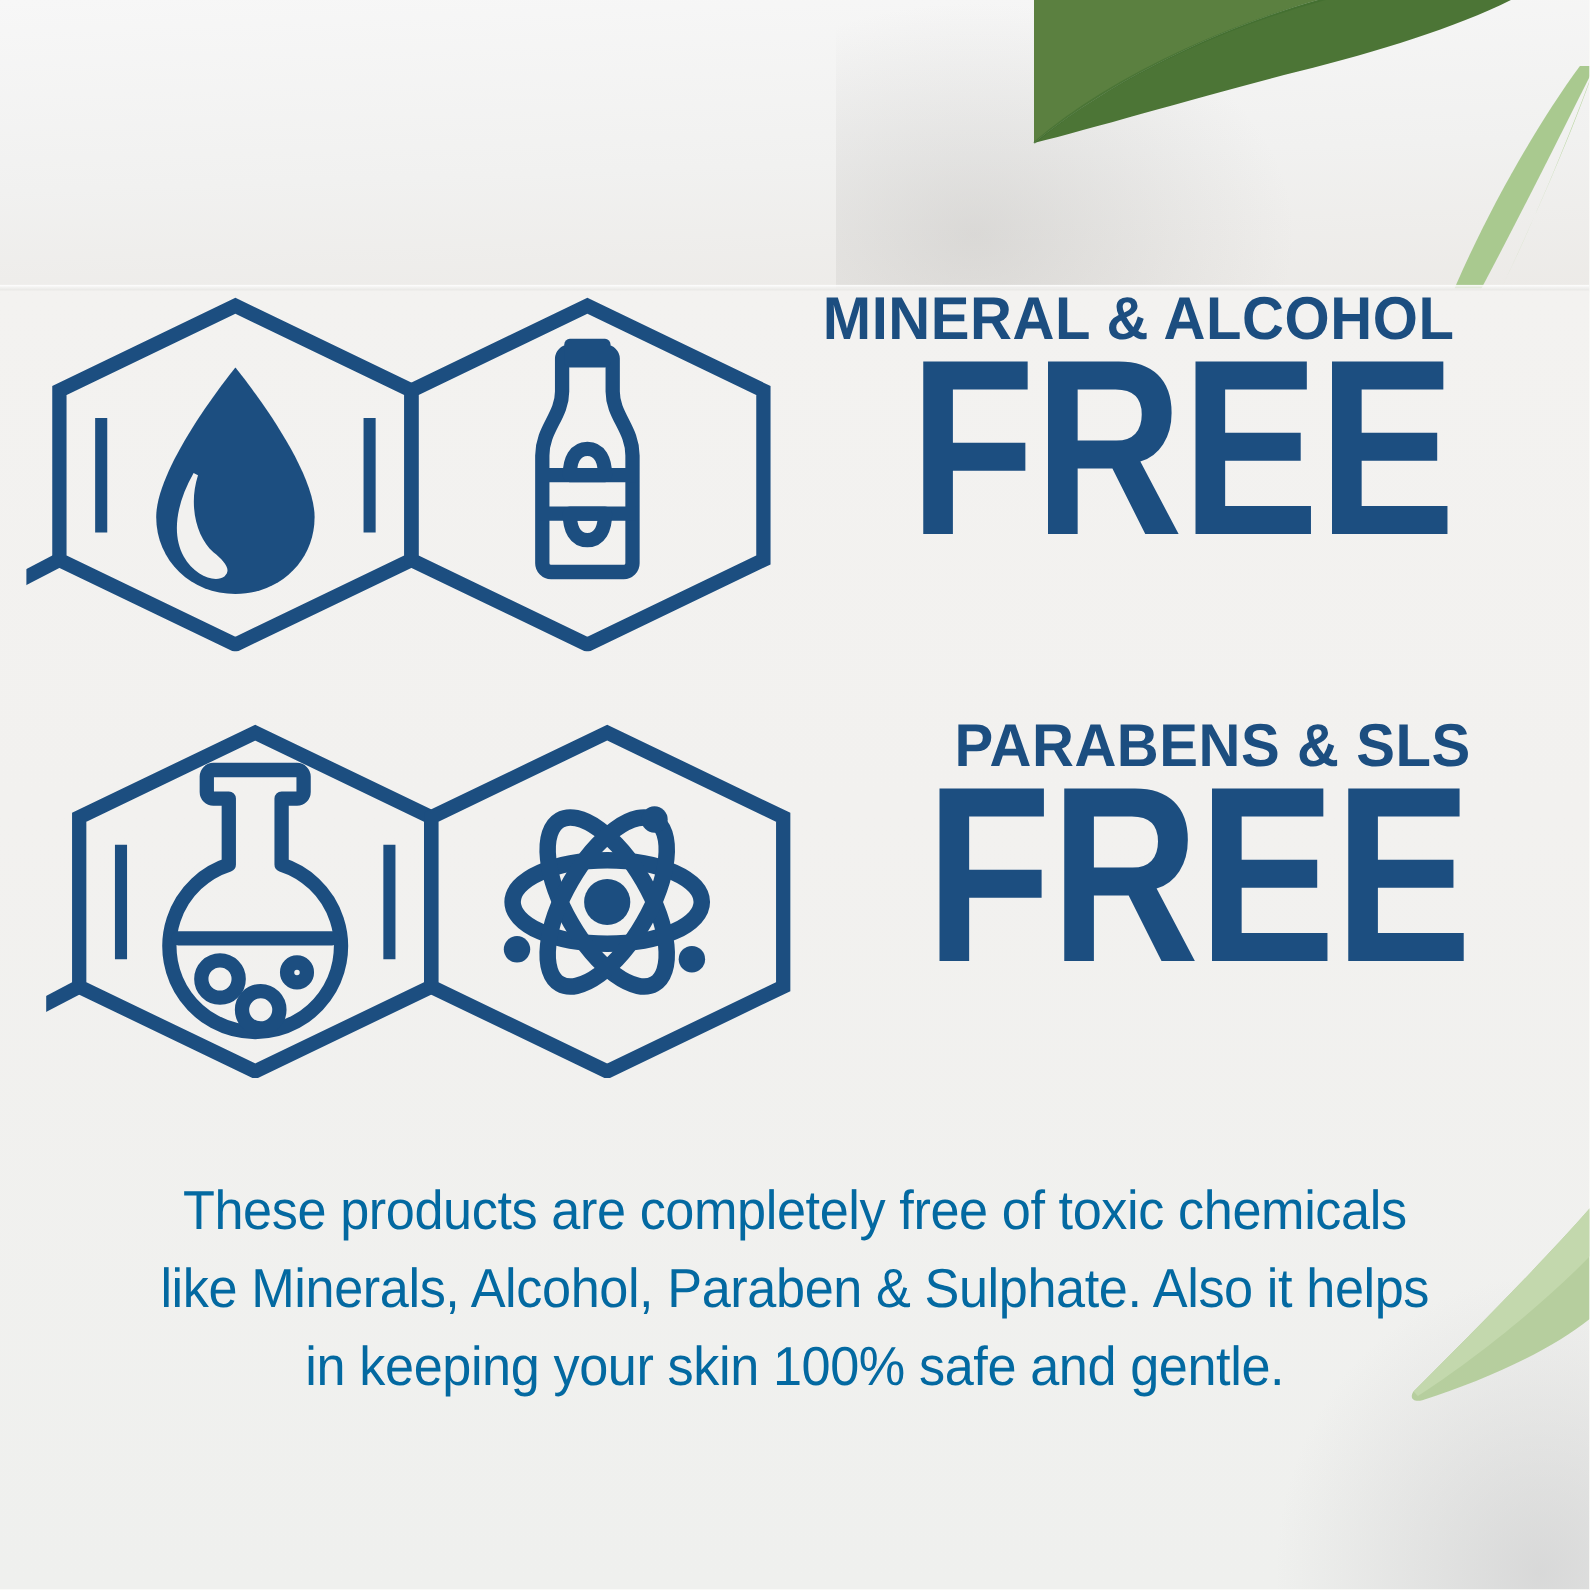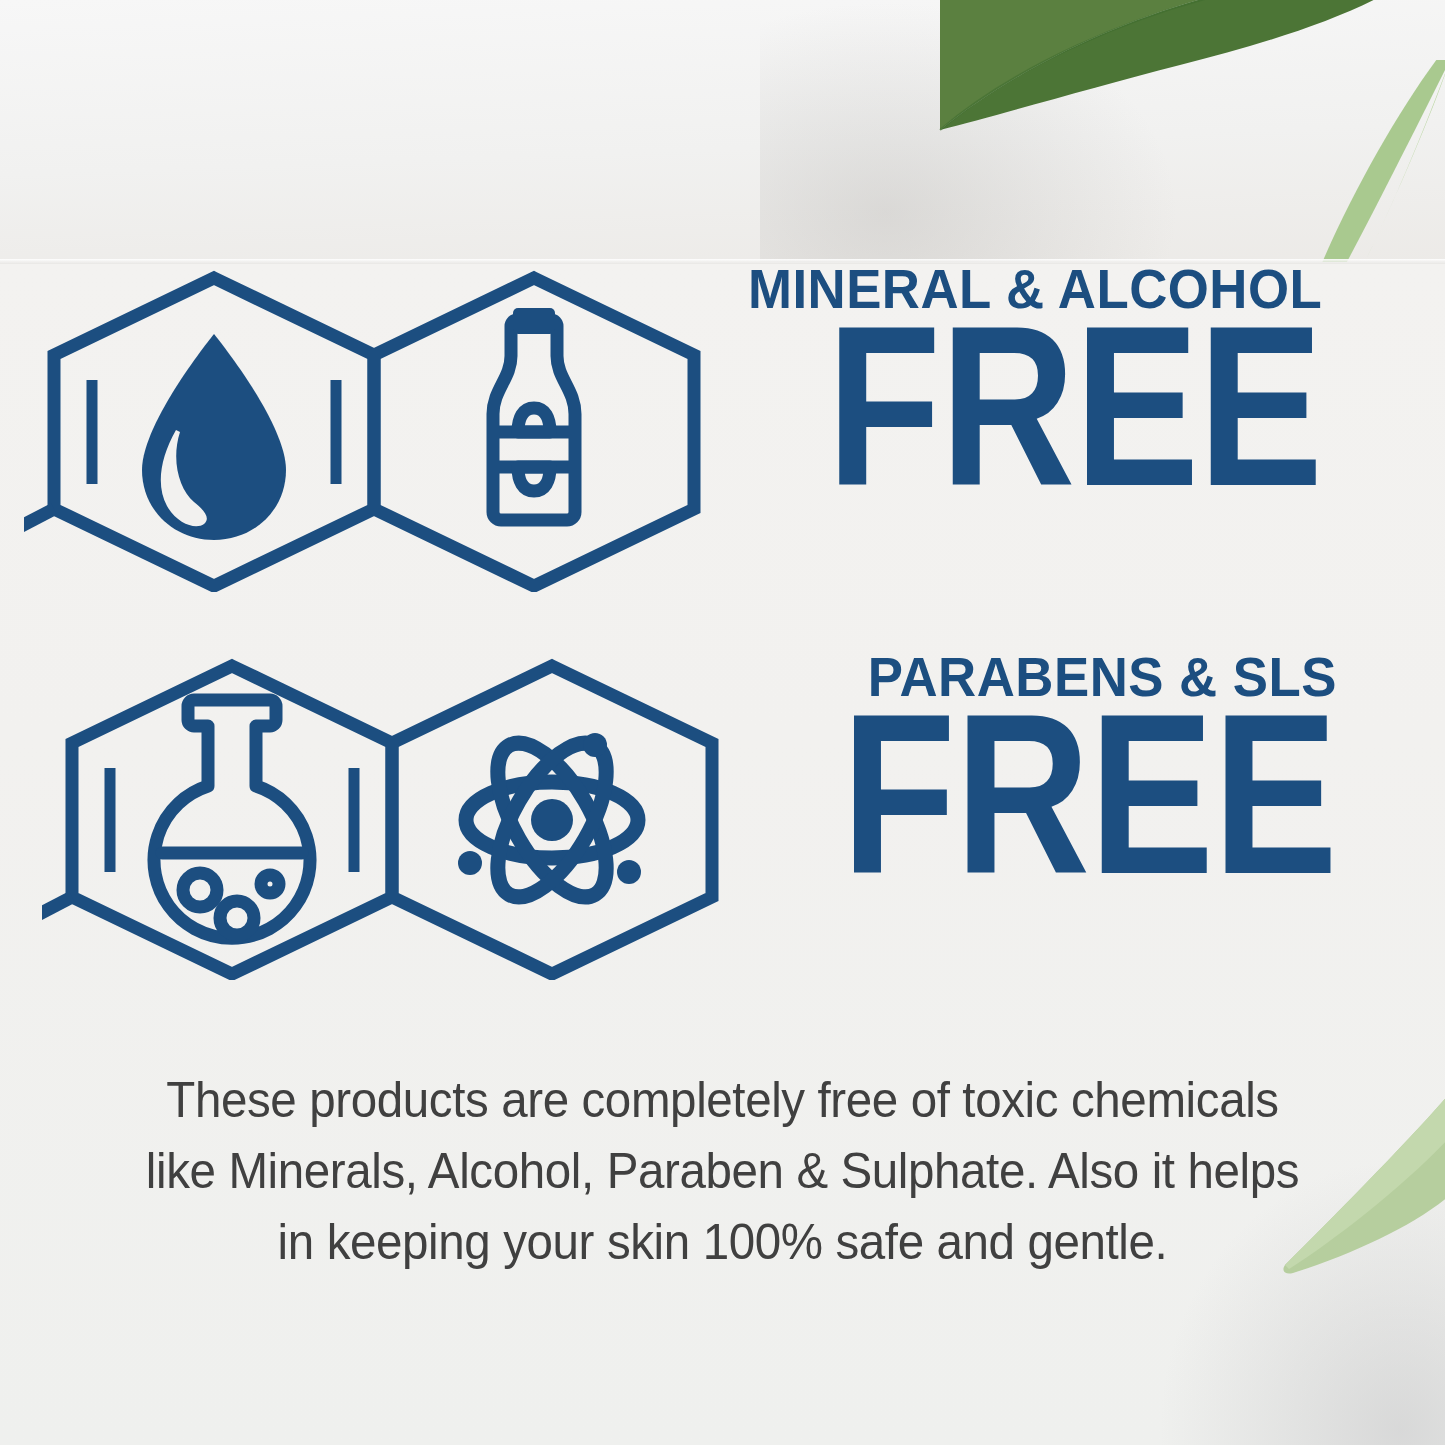--- a/index.html
+++ b/index.html
@@ -96,21 +96,21 @@
     line-height: 0.82;
   }
 
   
   #body-copy {
     position: absolute;
     left: 60px;
     top: 1065px;
     width: 1325px;
     text-align: center;
-    color: #404040;
+    color: #0369a1;
     font-family: "Liberation Sans", sans-serif;
     font-size: 50px;
     line-height: 1.42;
     letter-spacing: -0.4px;
   }
   #body-copy .bline {
     display: block;
     transform: scaleX(0.95);
   }
 </style>

